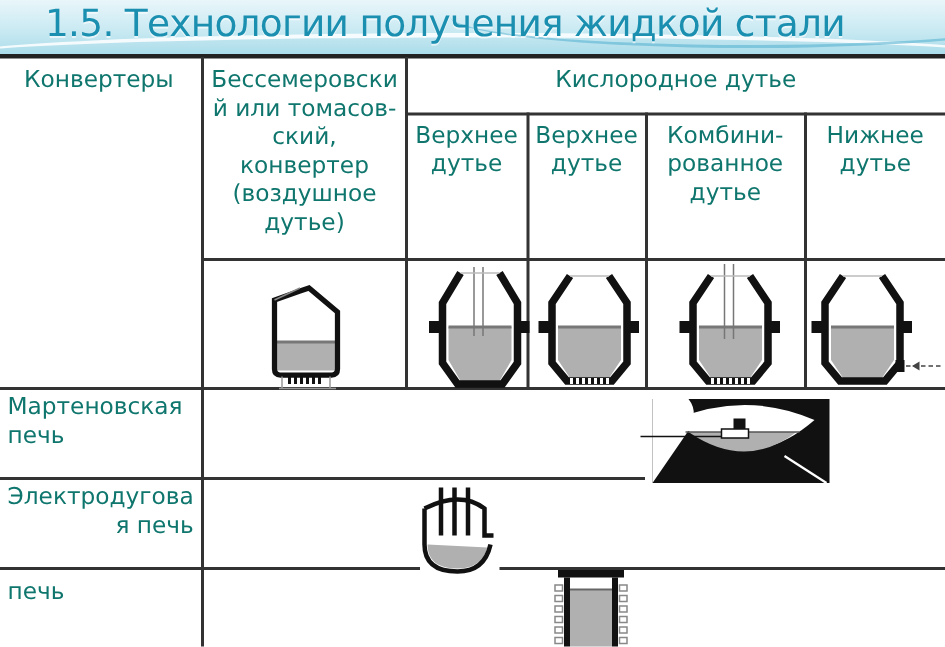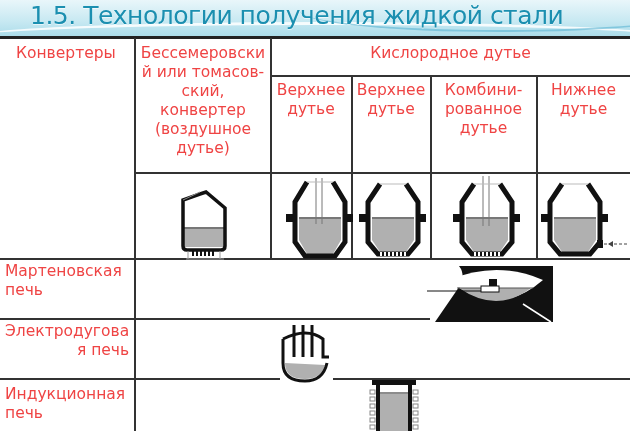--- a/index.html
+++ b/index.html
@@ -4,21 +4,21 @@
 <style>
   html,body{margin:0;padding:0;}
   body{width:630px;height:431px;overflow:hidden;background:#fff;position:relative;font-family:"DejaVu Sans",sans-serif;color:#111;}
   .title-bar{position:absolute;left:0;top:0;width:630px;height:38px;background:linear-gradient(180deg,#e9f6fa 0%,#c8e9f2 55%,#a8dbe9 100%);overflow:hidden;}
   .title-bar .swoosh1{position:absolute;left:-40px;top:22px;width:720px;height:30px;border-radius:50%;border-top:3px solid rgba(255,255,255,0.85);}
   .title-bar .swoosh2{position:absolute;left:300px;top:-10px;width:400px;height:40px;border-radius:50%;border-bottom:2px solid rgba(90,180,210,0.6);}
   .title{position:absolute;left:30px;top:1px;font-family:"DejaVu Sans",sans-serif;font-weight:normal;font-size:25px;color:#1b8fb0;letter-spacing:-0.5px;white-space:nowrap;text-shadow:0 1px 0 rgba(255,255,255,0.6);}
   .tbl-top{position:absolute;left:0;top:36px;width:630px;height:3px;background:#222;}
   .vline{position:absolute;width:1.5px;background:#333;}
   .hline{position:absolute;height:1.5px;background:#333;}
-  .cell-text{position:absolute;font-size:15.5px;line-height:19px;color:#ef4444;}
+  .cell-text{position:absolute;font-size:15.5px;line-height:19px;color:#0f766e;}
   .center{text-align:center;}
   svg{position:absolute;overflow:visible;}
 </style>
 </head>
 <body>
 
 <div class="title-bar">
   <div class="swoosh1"></div>
   <div class="swoosh2"></div>
   <div class="title">1.5. Технологии получения жидкой стали</div>
@@ -152,21 +152,20 @@
 
   <div class="cell-text" style="left:5px;top:262px;">
     <div>Мартеновская</div>
     <div>печь</div>
   </div>
   <div class="cell-text" style="left:5px;top:322px;text-align:right;">
     <div>Электродугова</div>
     <div>я печь</div>
   </div>
   <div class="cell-text" style="left:5px;top:385px;">
-    <div>Индукционная</div>
     <div>печь</div>
   </div>
 
   <svg style="left:427px;top:266px;" width="128" height="56">
     <rect x="8" y="0" width="118" height="56" fill="#111"></rect>
     <path d="M8,0 L32,0 Q40,10 30,24 L8,56 Z" fill="#fff"></path>
     <path d="M22,14 Q70,-6 116,14 Q70,54 22,14 Z" fill="#fff"></path>
     <path d="M32,22 L104,22 Q70,48 32,22 Z" fill="#b0b0b0"></path>
     <line x1="30" y1="22" x2="106" y2="22" stroke="#555" stroke-width="1"></line>
     <line x1="0" y1="25" x2="56" y2="25" stroke="#111" stroke-width="1"></line>

